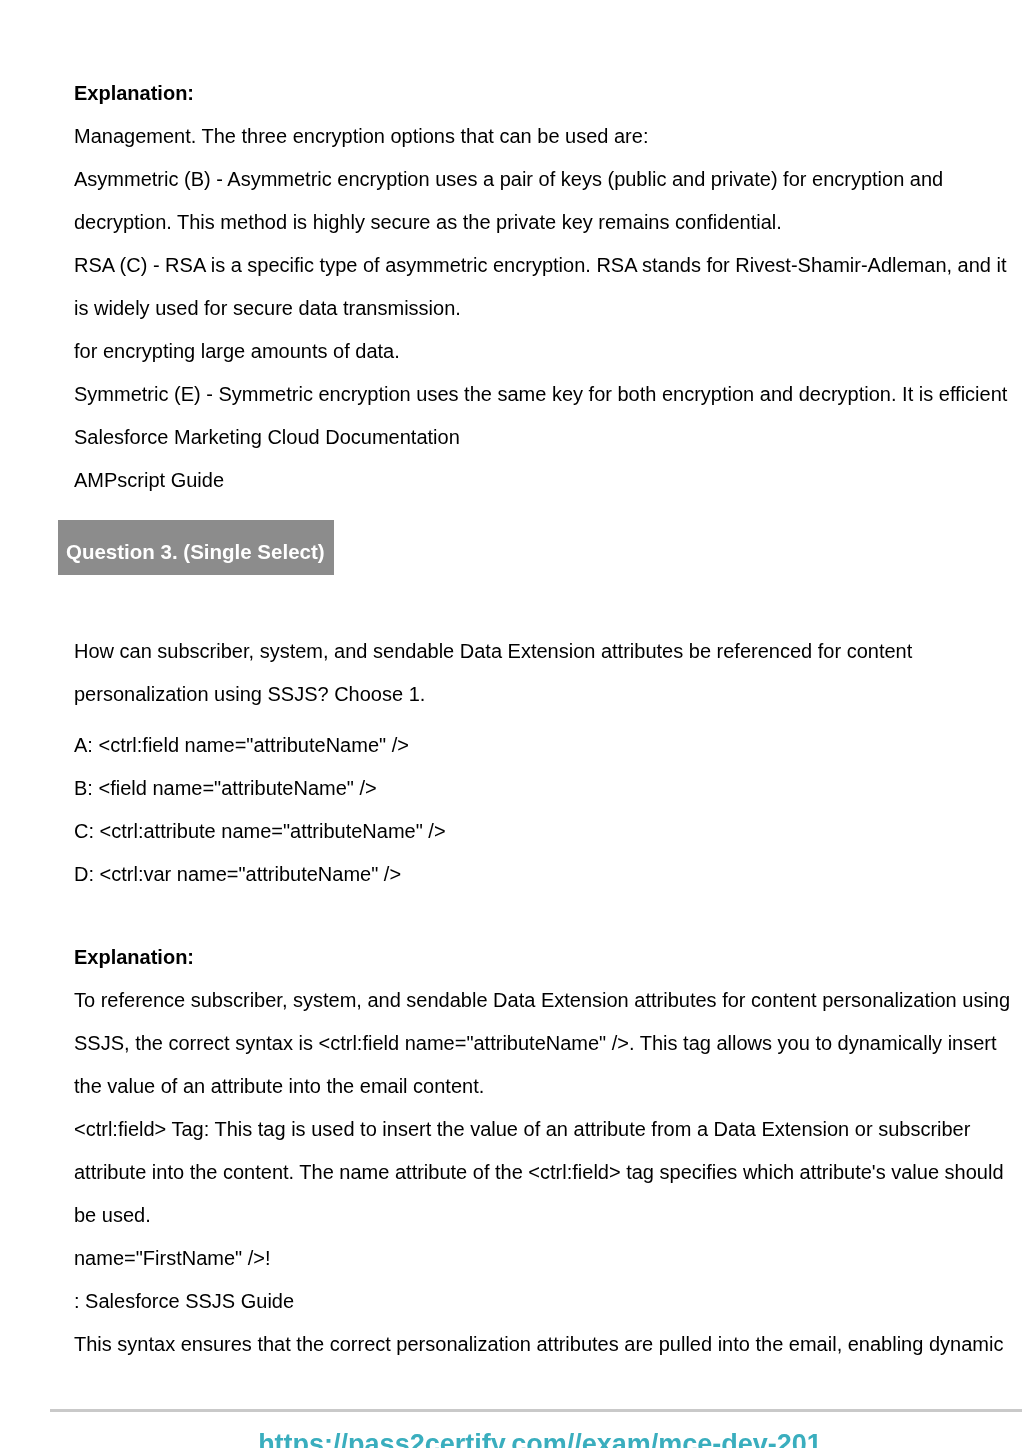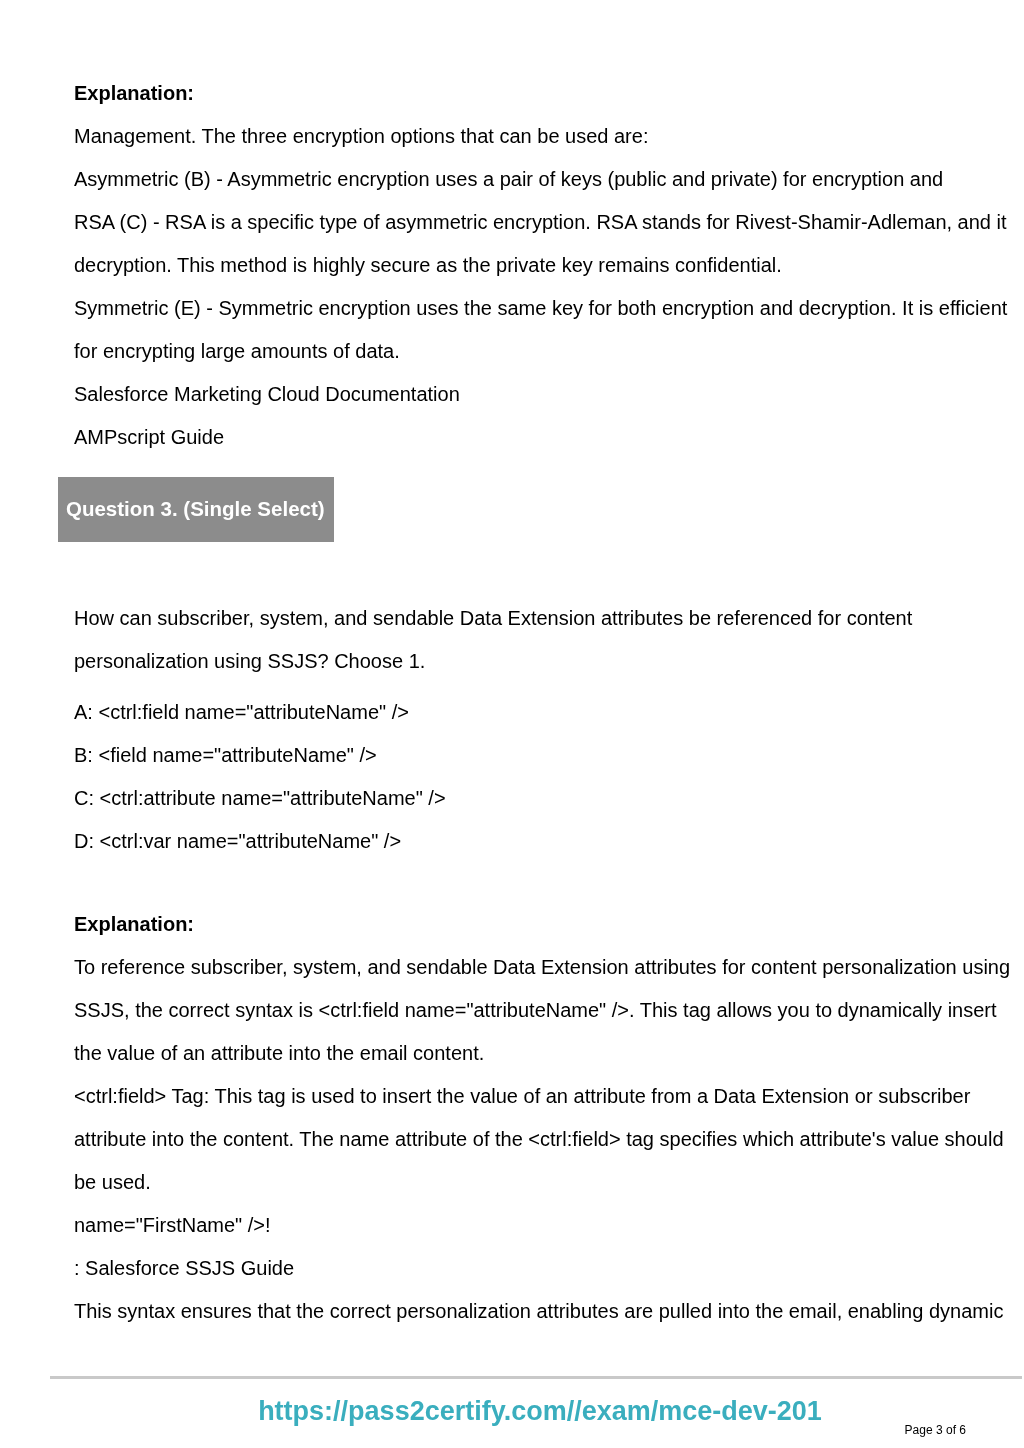--- a/index.html
+++ b/index.html
@@ -20,21 +20,21 @@
     overflow: hidden;
   }
   .page { width:1024px; height:1448px; position:relative; }
   .content { padding:44px 34px 0 26px; font-size:20px; }
   .line { height:35px; line-height:35px; white-space:nowrap; overflow:visible; }
   .bold { font-weight:bold; }
   .question-header {
     display:inline-block;
     margin-left:-8px;
     margin-top:14px;
-    height:65px;
+    height:55px;
     line-height:64px;
     padding:0 9px 0 8px;
     background: var(--question-header-bg);
     color: var(--question-header-text);
     font-weight:bold;
     font-size:20.5px;
   }
   .prompt { margin-top:51px; }
   .options { margin-top:16px; }
   .answer-row { display:flex; justify-content:flex-end; margin-top:26px; }
@@ -59,24 +59,25 @@
 </head>
 <body>
 
 <div class="page">
   <div class="content">
 
     <div>
       <div class="line bold">Explanation:</div>
       <div class="line">Management. The three encryption options that can be used are:</div>
       <div class="line">Asymmetric (B) - Asymmetric encryption uses a pair of keys (public and private) for encryption and</div>
+      <div class="line">decryption. This method is highly secure as the private key remains confidential.</div>
       <div class="line">RSA (C) - RSA is a specific type of asymmetric encryption. RSA stands for Rivest-Shamir-Adleman, and it</div>
-      <div class="line">decryption. This method is highly secure as the private key remains confidential.</div>
+      <div class="line">is widely used for secure data transmission.</div>
+      <div class="line">for encrypting large amounts of data.</div>
       <div class="line">Symmetric (E) - Symmetric encryption uses the same key for both encryption and decryption. It is efficient</div>
-      <div class="line">for encrypting large amounts of data.</div>
       <div class="line">Salesforce Marketing Cloud Documentation</div>
       <div class="line">AMPscript Guide</div>
     </div>
 
     <div>
       <div class="question-header">Question 3. (Single Select)</div>
     </div>
 
     <div class="prompt">
       <div class="line">How can subscriber, system, and sendable Data Extension attributes be referenced for content</div>

